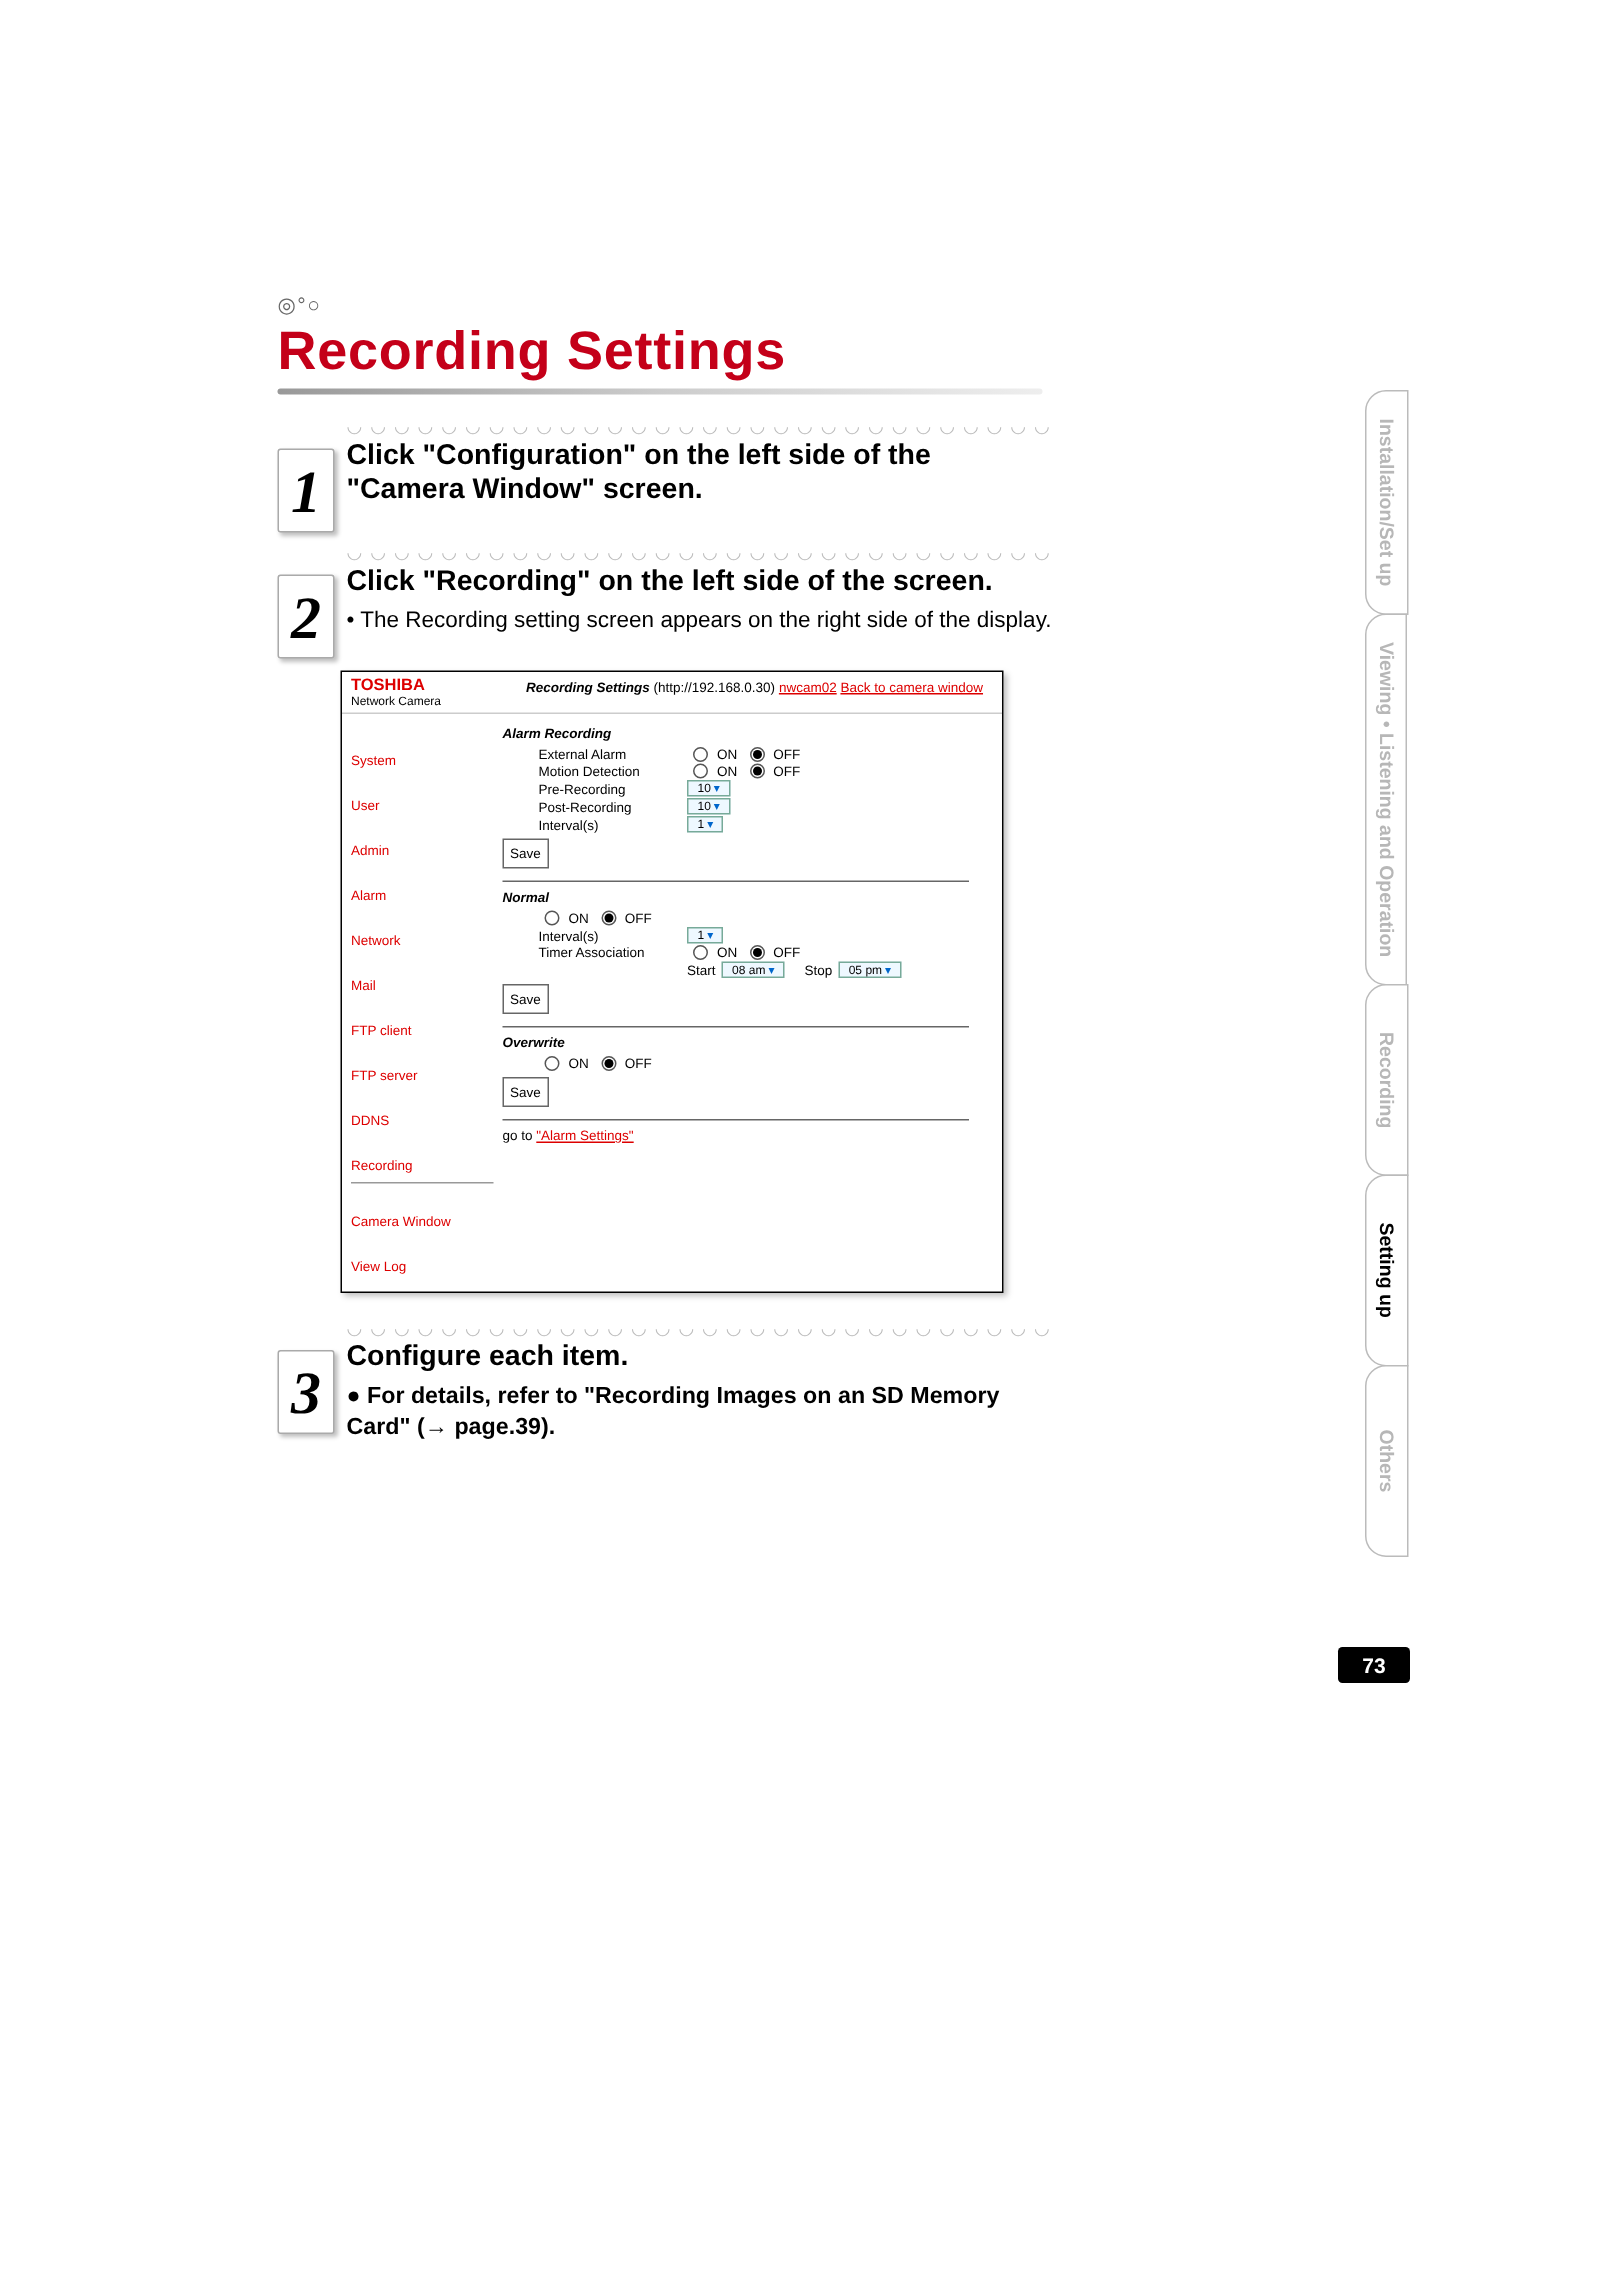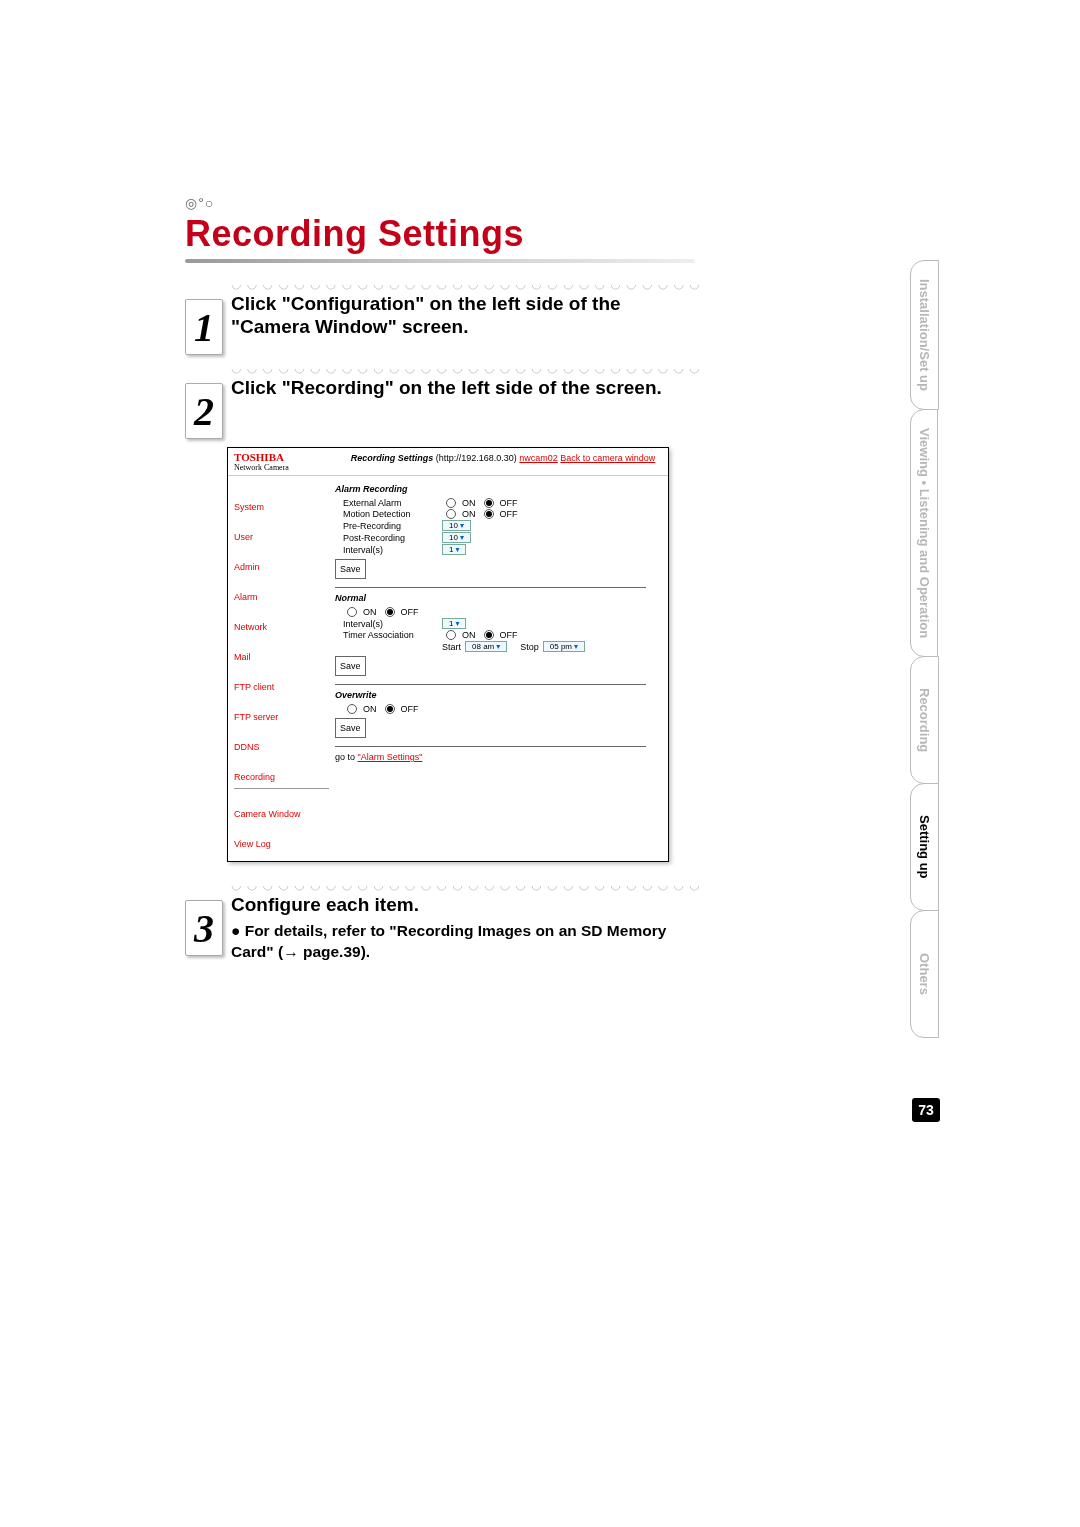--- a/index.html
+++ b/index.html
@@ -121,21 +121,21 @@
   }
   .shot-head .sub { font-size:8px; }
   .shot-head .rtitle { font-style: italic; font-weight:bold; }
   .shot-head a { color:#d00; text-decoration:underline; }
   .shot-body { display:flex; }
   .shot-nav { width: 95px; padding: 6px 6px; }
   .shot-nav a { color:#d00; display:block; margin-bottom:6px; font-size:9px;margin-top:20px; }
   .shot-nav .divider { border-top:1px solid #999; margin:4px 0; }
   .shot-main { flex:1; padding:6px 6px 10px 0; position:relative; }
   .panel-title { font-style:italic; font-weight:bold; font-size:9px; margin:2px 0 4px 0; }
-  .frow { display:flex; align-items:flex-end; margin:1px 0; padding-left:8px; font-size:9px; gap:4px;}
+  .frow { display:flex; align-items:flex-end; margin:1px 16px; padding-left:8px; font-size:9px; gap:4px;}
   .frow .lbl { width:95px; }
   .sel { border:1px solid #7a9; background:#eef8ff; font-size:8px; padding:0 6px; display:inline-flex; align-items:center; gap:2px;}
   .chev { color:#06c; font-size:8px; }
   .btn { border:1px solid #666; font-size:9px; padding:4px 4px; background:#fff; display:inline-block; margin:3px 0; }
   .hr { border-top:1px solid #666; width:95%; margin:5px 0; }
   .radio { width:8px; height:8px; border:1px solid #555; border-radius:50%; display:inline-block; vertical-align:middle; margin:0 2px 0 4px; position:relative;}
   .radio.on::after { content:""; position:absolute; inset:1px; border-radius:50%; background:#000;}
   .link { color:#d00; text-decoration:underline; }
 
   
@@ -163,21 +163,21 @@
     white-space: nowrap;
     background:#fff;
   }
   .tab.split { line-height:1.1; }
   .tab.active { color:#000; }
 
   .pagenum {
     position:absolute;
     right: 140px;
     bottom: 405px;
-    width: 28px;
+    width: 48px;
     height: 24px;
     background: #000;
     color: #fff;
     font-size: 14px;
     font-weight: bold;
     display:flex;
     align-items:center;
     justify-content:center;
     border-radius:3px;
   }
@@ -197,26 +197,27 @@
       <div class="dotrow">◡ ◡ ◡ ◡ ◡ ◡ ◡ ◡ ◡ ◡ ◡ ◡ ◡ ◡ ◡ ◡ ◡ ◡ ◡ ◡ ◡ ◡ ◡ ◡ ◡ ◡ ◡ ◡ ◡ ◡ ◡ ◡ ◡ ◡ ◡ ◡ ◡ ◡ ◡ ◡ ◡</div>
       <div class="step-title">Click "Configuration" on the left side of the "Camera Window" screen.</div>
     </div>
   </div>
 
   <div class="step">
     <div class="step-num">2</div>
     <div class="step-body">
       <div class="dotrow">◡ ◡ ◡ ◡ ◡ ◡ ◡ ◡ ◡ ◡ ◡ ◡ ◡ ◡ ◡ ◡ ◡ ◡ ◡ ◡ ◡ ◡ ◡ ◡ ◡ ◡ ◡ ◡ ◡ ◡ ◡ ◡ ◡ ◡ ◡ ◡ ◡ ◡ ◡ ◡ ◡</div>
       <div class="step-title">Click "Recording" on the left side of the screen.</div>
+      <div class="step-bullet">• The Recording setting screen appears on the right side of the display.</div>
     </div>
   </div>
 
   <div class="shot">
     <div class="shot-head">
-      <div style="flex:0 0 110px;font-family:Liberation Serif, serif;">
+      <div style="flex:0 0 110px;">
         <div class="brand">TOSHIBA</div>
         <div class="sub">Network Camera</div>
       </div>
       <div style="flex:1; text-align:center; padding-top:2px;">
         <span class="rtitle">Recording Settings</span>
         <span>(http://192.168.0.30)</span>
         <a>nwcam02</a>
         <a>Back to camera window</a>
       </div>
     </div>

